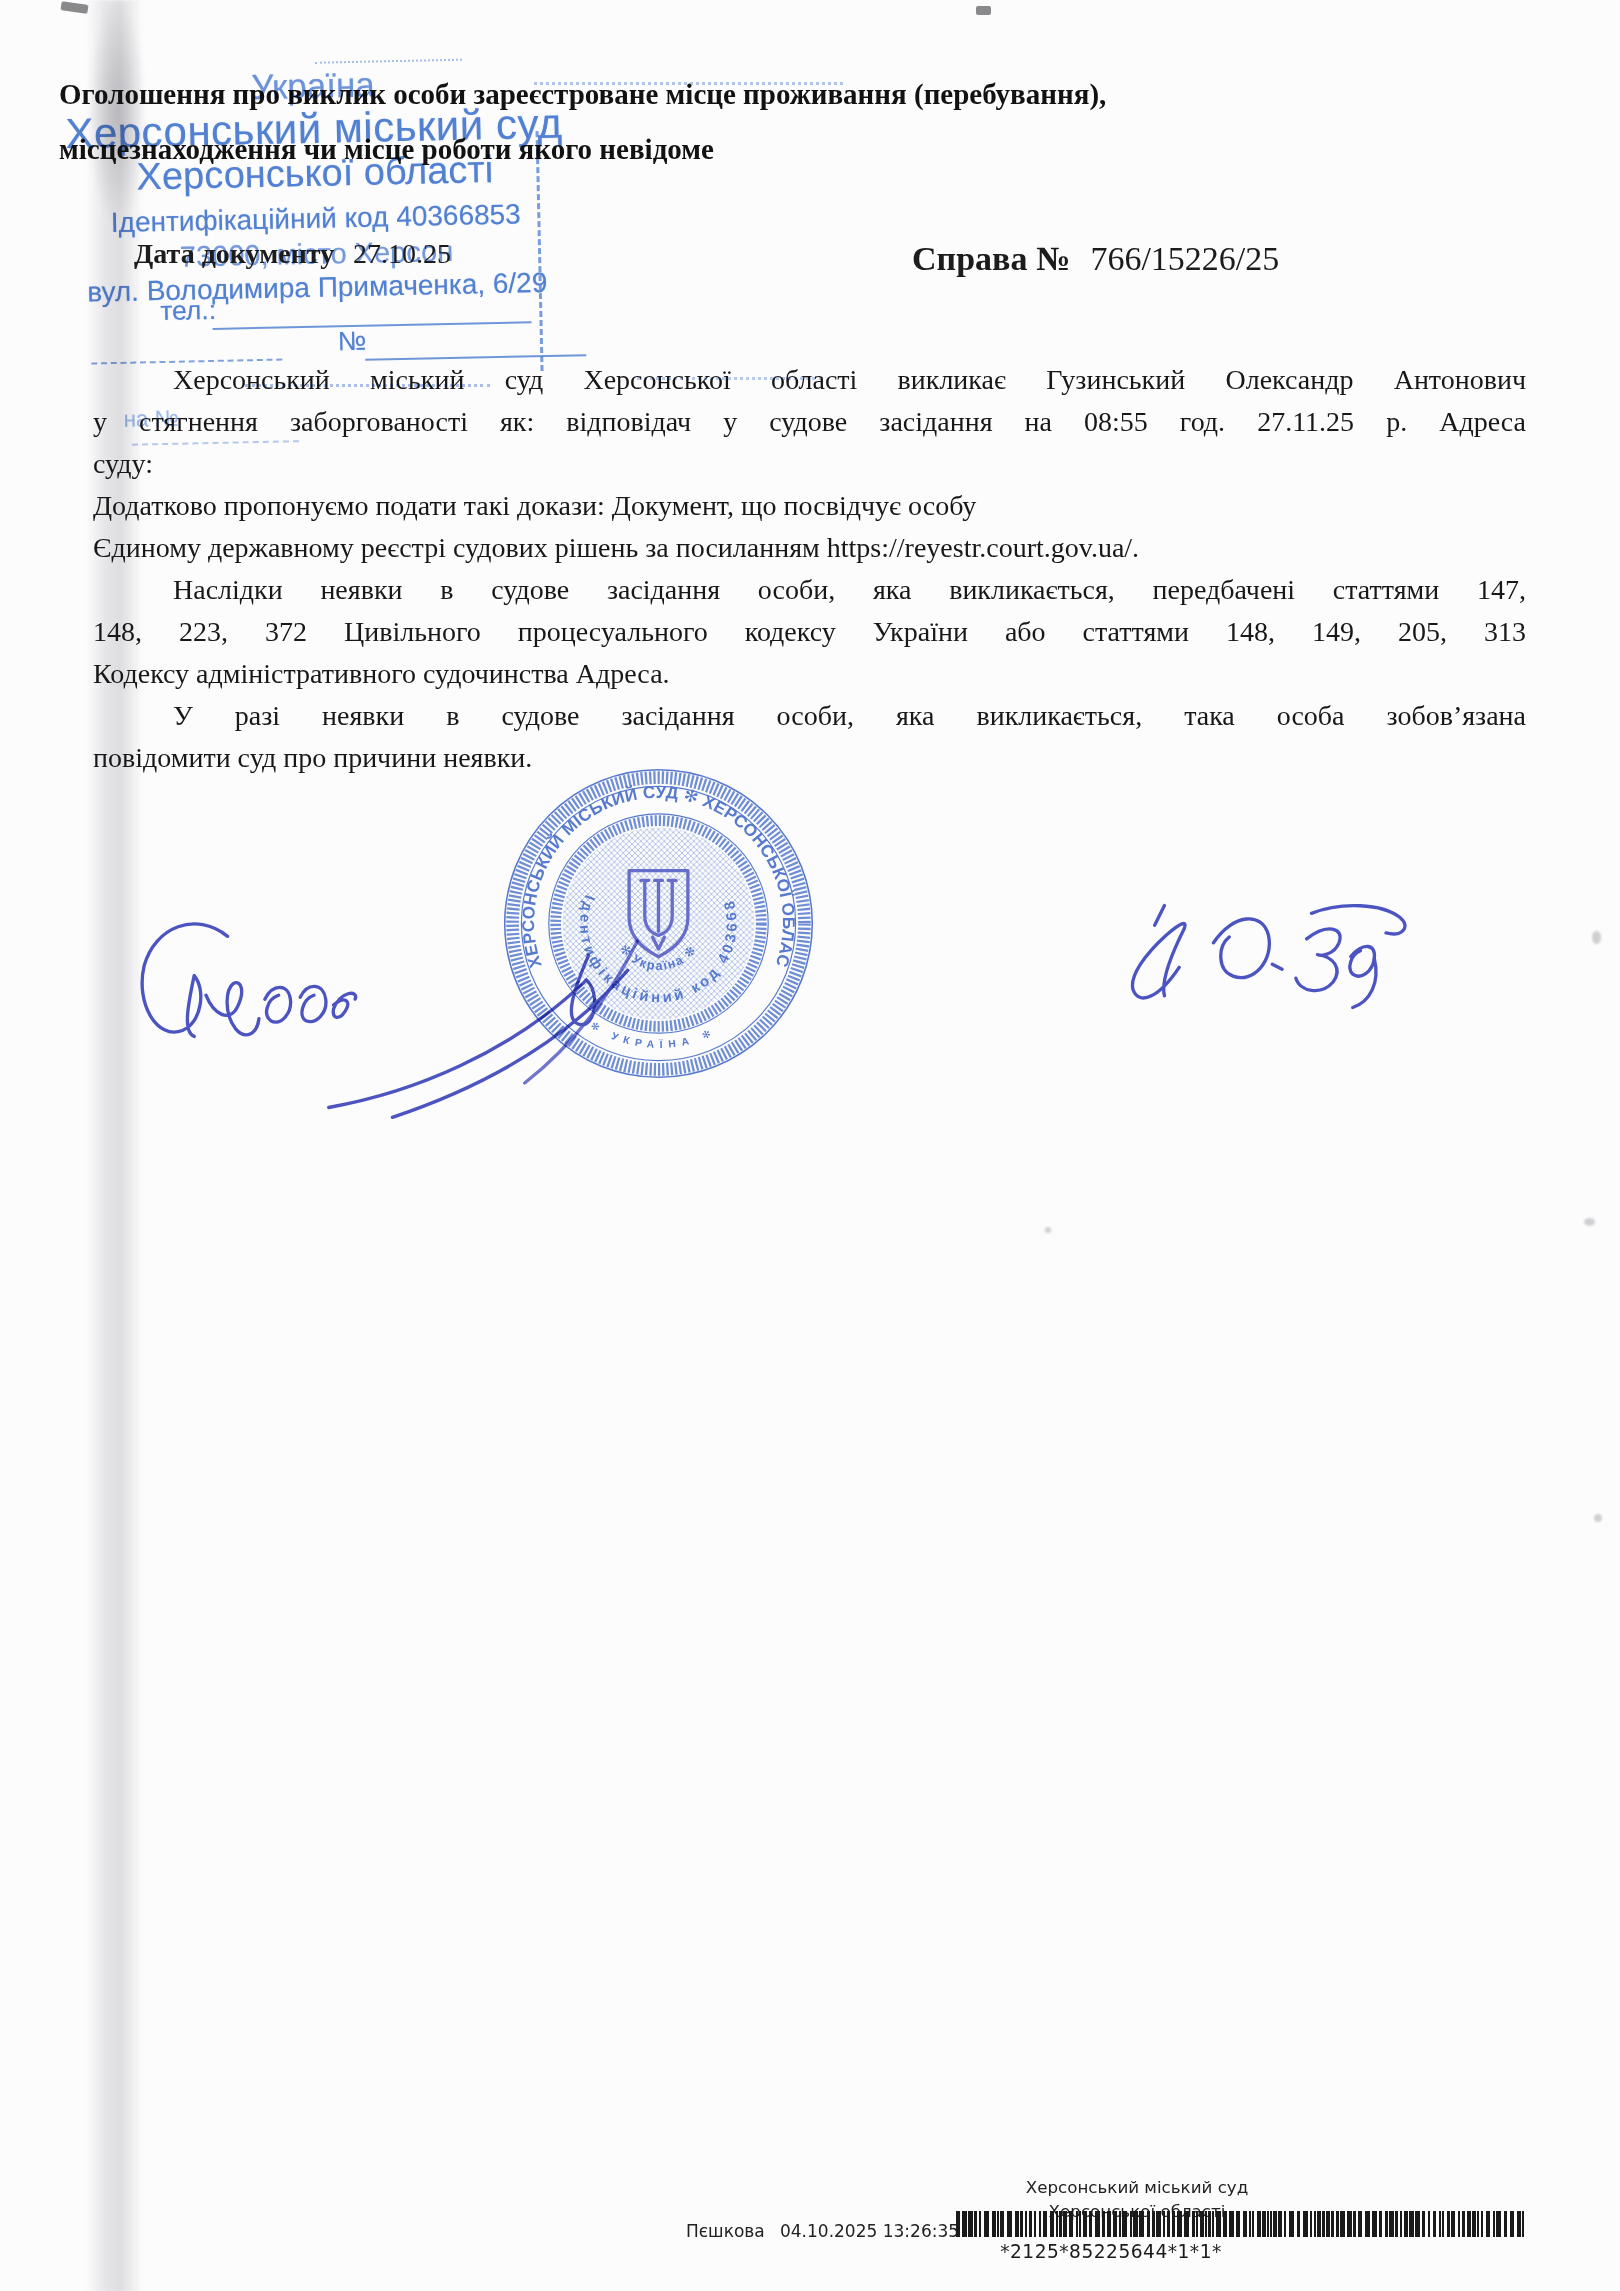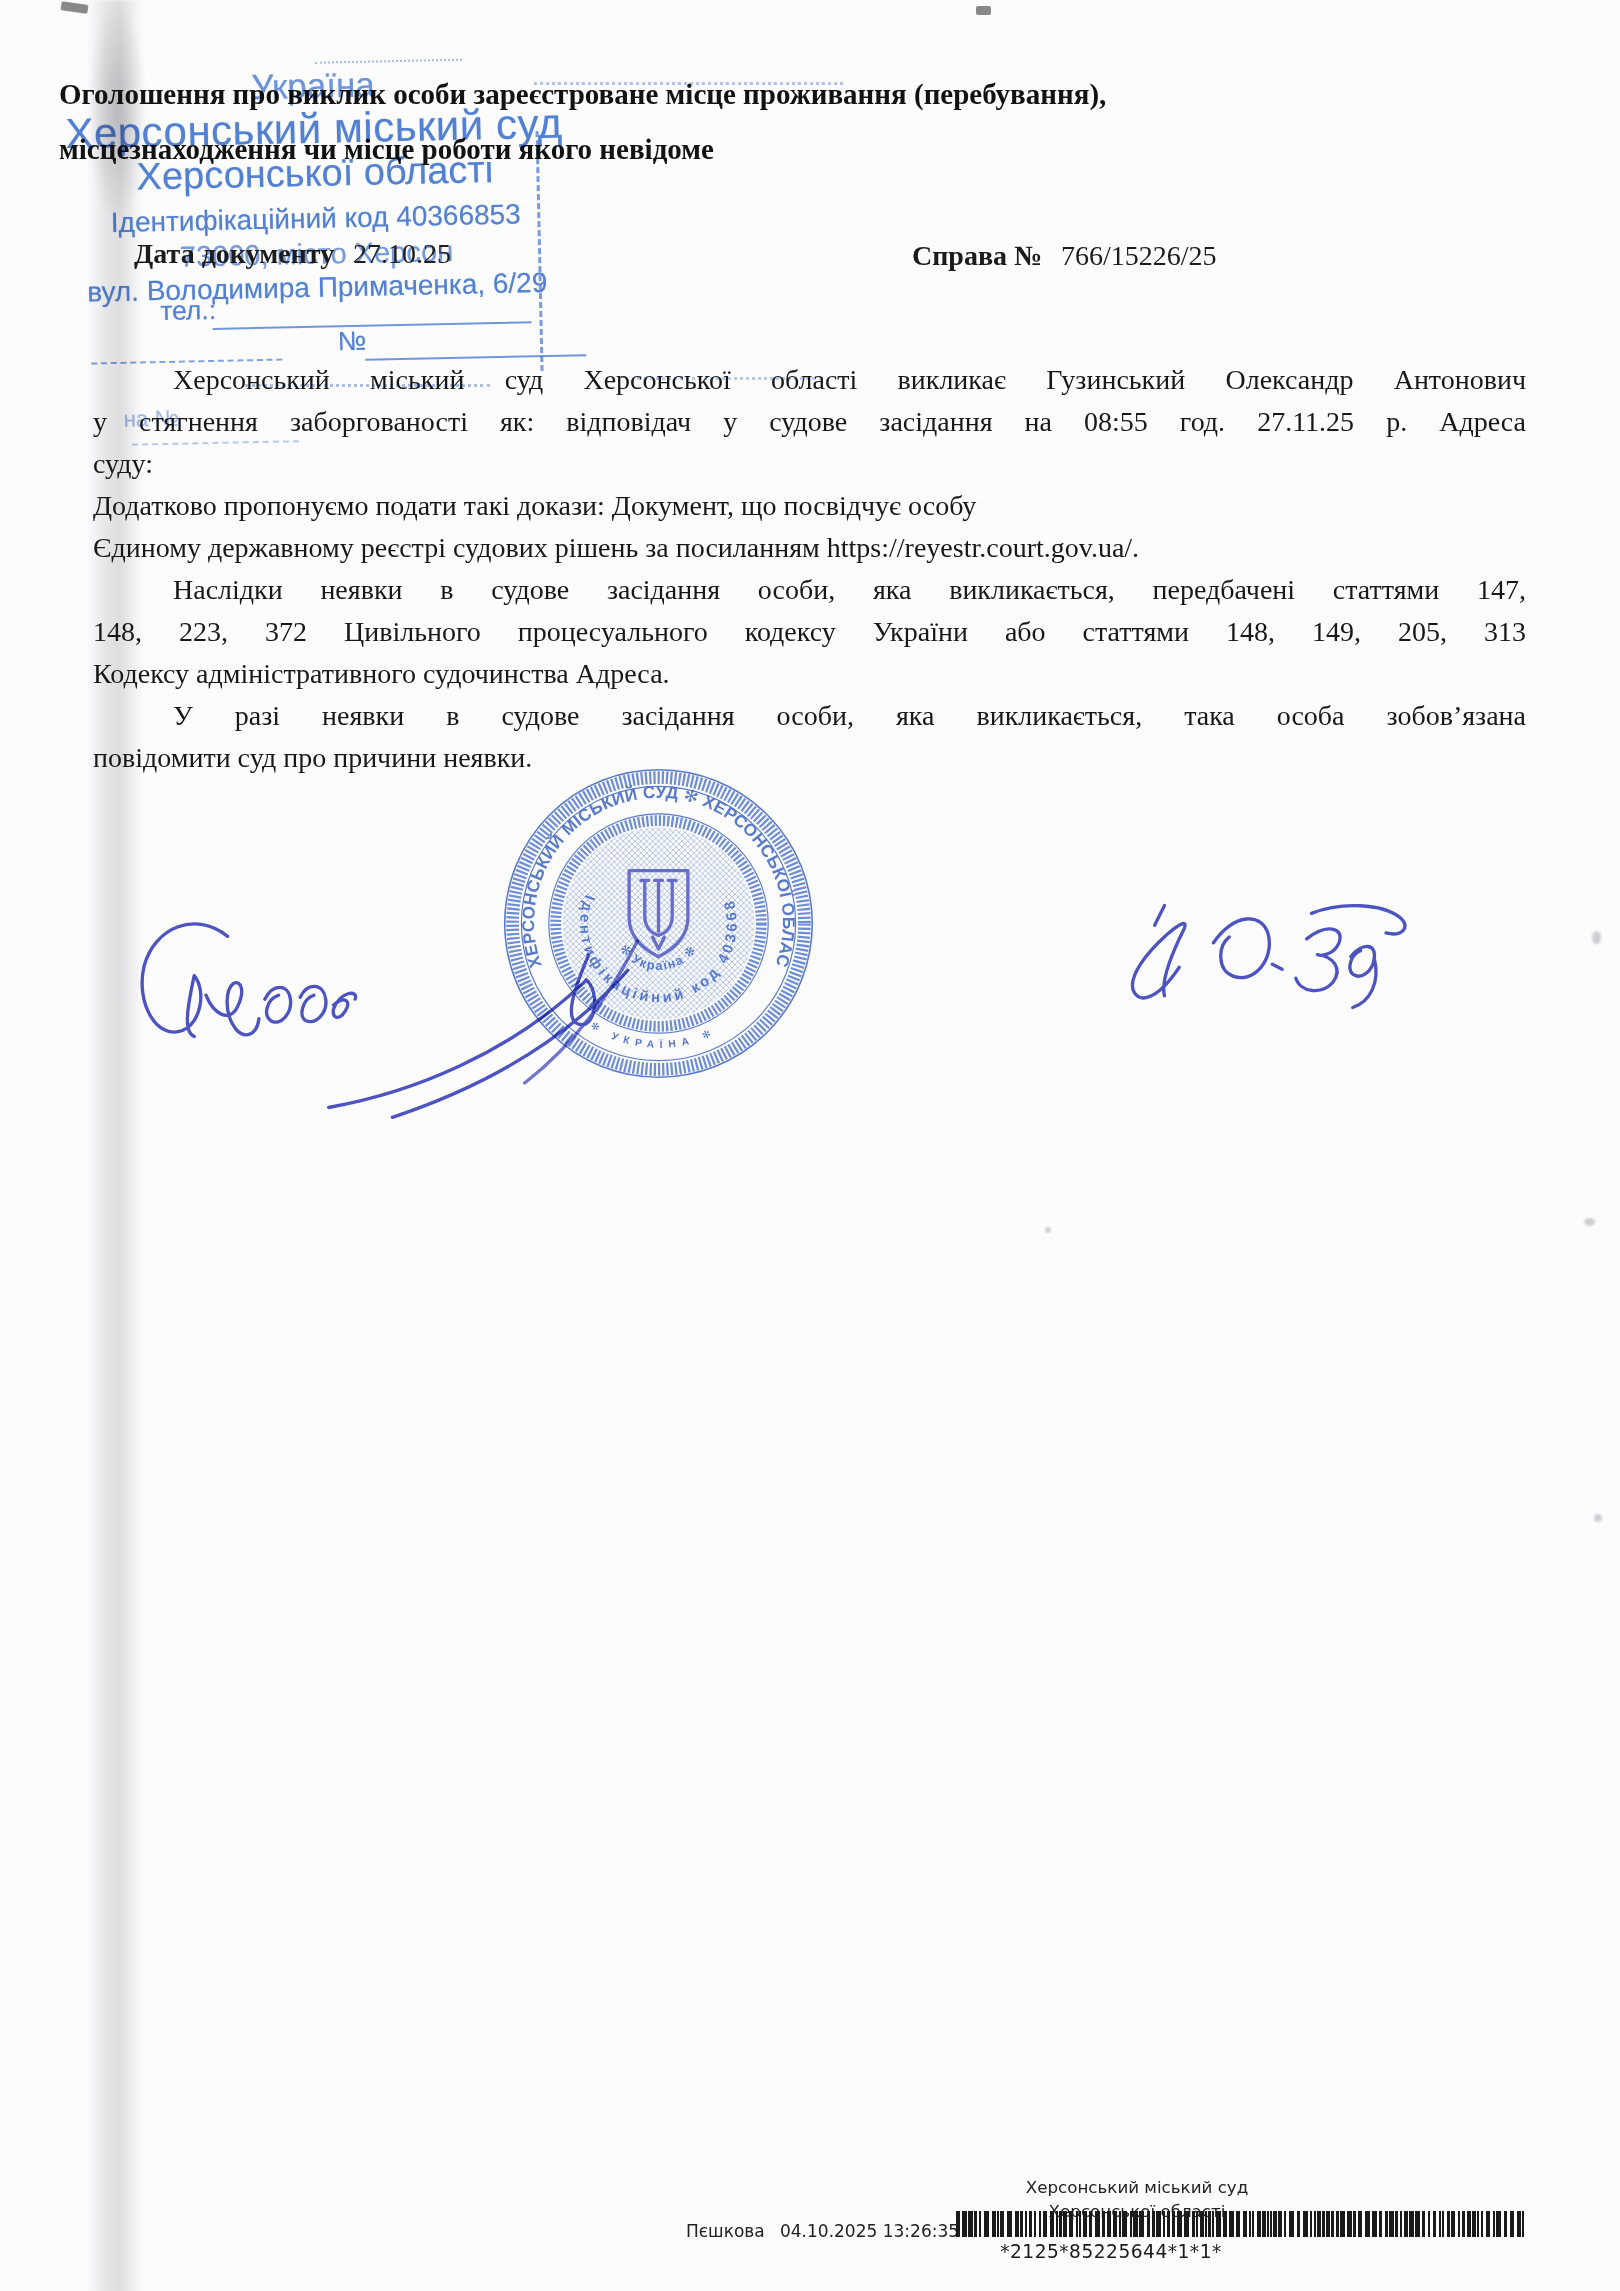--- a/index.html
+++ b/index.html
@@ -53,21 +53,21 @@
   .st-tel-rule{top:268px;left:142px;width:319px;border-top:2.9px solid rgba(77,126,211,.8);}
   .st-no-rule{top:302px;left:294px;width:221px;border-top:2.9px solid rgba(77,126,211,.8);}
   .st-left-rule{top:300px;left:19.6px;width:191px;border-top:2.5px dashed rgba(77,126,211,.7);}
   .st-nano-rule{top:382px;left:59px;width:167px;border-top:2px dashed rgba(77,126,211,.4);}
   .st-border-right{position:absolute;left:469px;top:78px;height:240px;width:0;
                    border-left:3.4px dashed rgba(77,126,211,.75);}
   .st-border-top{position:absolute;left:250px;top:3.9px;width:147px;border-top:2.9px dotted rgba(77,126,211,.5);}
 
   
   .meta-date{position:absolute;left:134px;top:238px;font-size:28px;white-space:nowrap;}
-  .meta-case{position:absolute;left:912px;top:240px;font-size:28px;white-space:nowrap;}
+  .meta-case{position:absolute;left:912px;top:240px;font-size:34px;white-space:nowrap;}
   .meta-date .b,.meta-case .b{font-weight:bold;}
   .meta-date span+span,.meta-case span+span{margin-left:11.8px;}
 
   
   .bodytext{position:absolute;left:93px;top:359px;width:1433px;}
   .line{height:42px;line-height:42px;font-size:28px;color:#181818;white-space:normal;}
   .jf{text-align:justify;text-align-last:justify;}
   .ind{text-indent:80px;}
   .heading{height:42px;line-height:42px;margin-top:23.5px;margin-bottom:49px;
            text-align:center;font-weight:bold;font-size:28px;}

